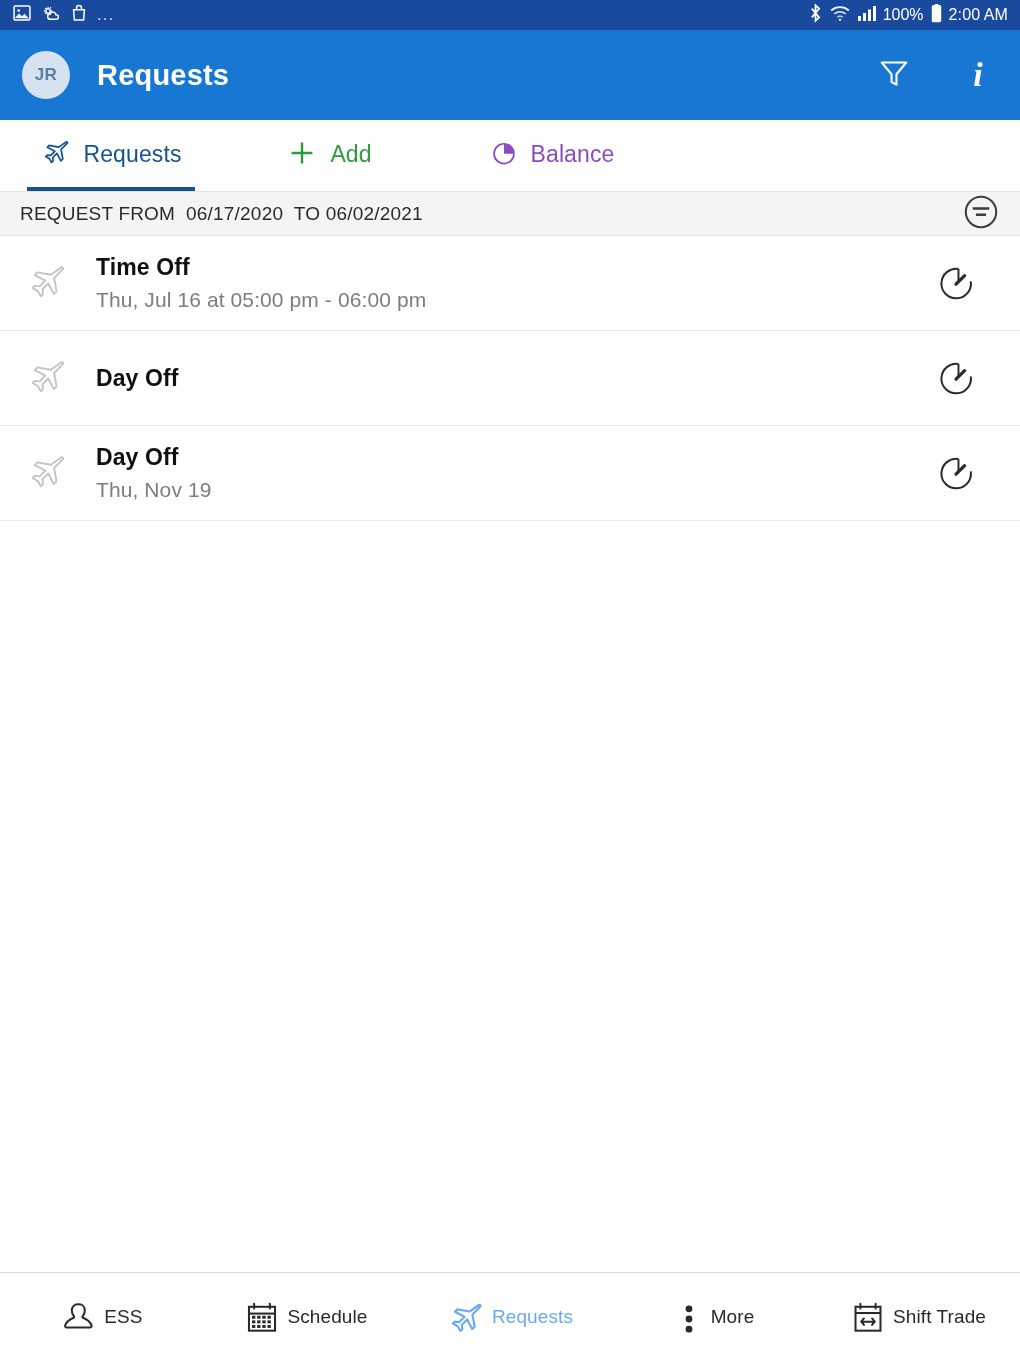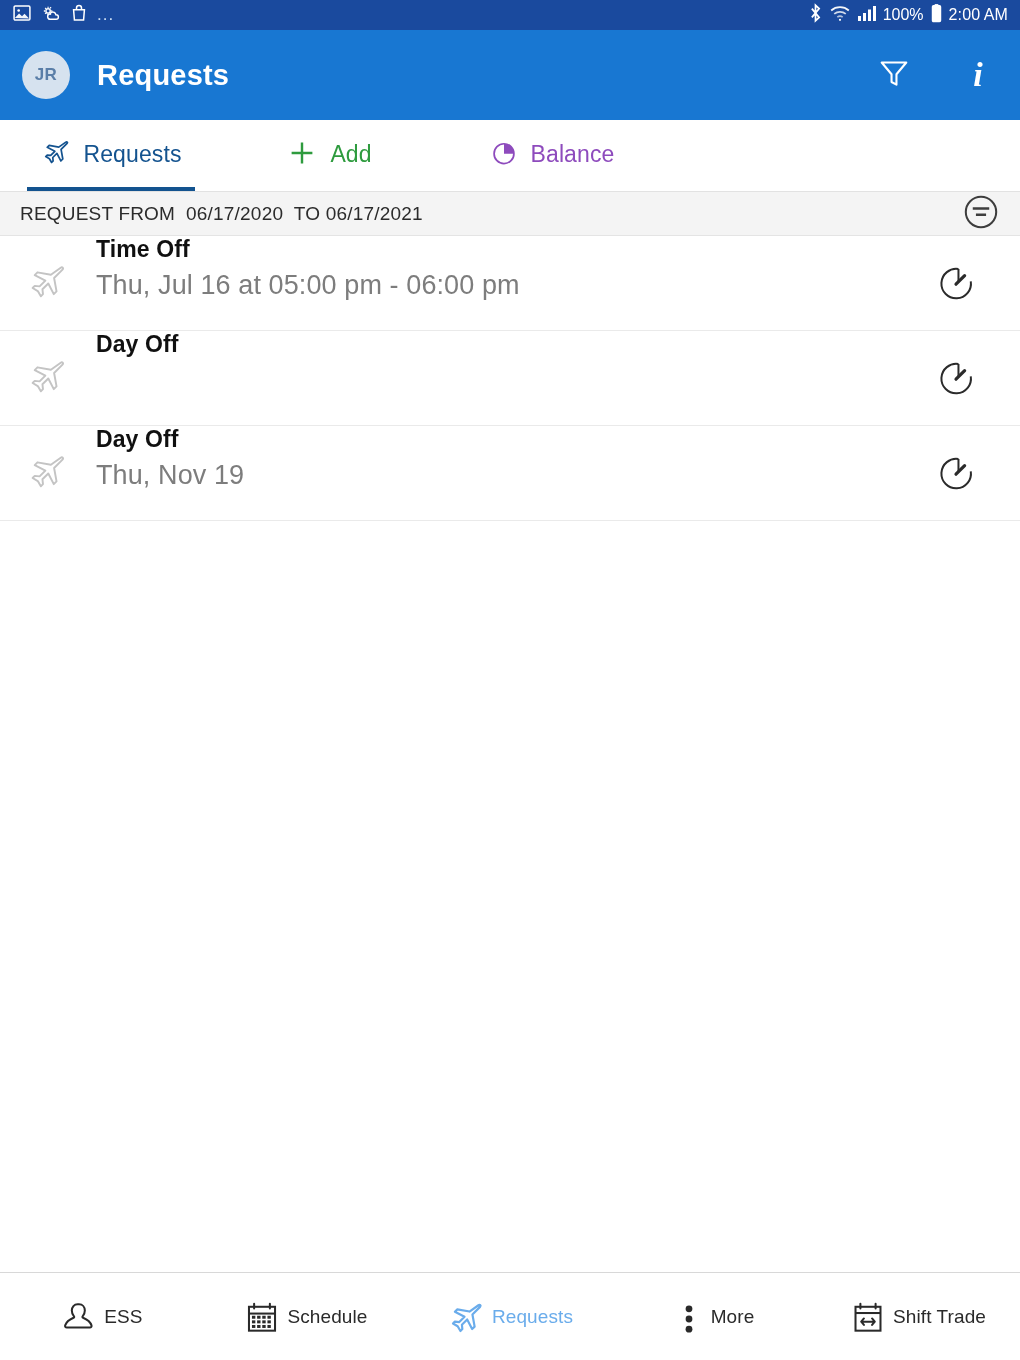--- a/index.html
+++ b/index.html
@@ -68,27 +68,27 @@
     border-bottom:1px solid #e4e4e4;
   }
   .filter-text {
     font-size:19px; color:#2b2b2b; letter-spacing:.2px; white-space:pre;
   }
   .sort-btn { margin-left:auto; width:42px; height:42px; display:flex; align-items:center; justify-content:center; }
 
   
   .list { flex:1 1 auto; background:#ffffff; overflow:hidden; }
   .row {
-    height:95px; display:flex; 
+    height:95px; display:flex; align-items:center;
     border-bottom:1px solid #eaeaea; padding:0 34px 0 18px;
   }
   .row-icon { width:58px; flex:0 0 58px; display:flex; align-items:center; justify-content:center; }
   .row-body { flex:1 1 auto; padding-left:20px; display:flex; flex-direction:column; gap:7px; }
   .row-title { font-size:23px; font-weight:700; color:#101010; letter-spacing:.1px; }
-  .row-sub { font-size:27px; color:#7d7d7d; font-weight:400; letter-spacing:.1px; }
+  .row-sub { font-size:21px; color:#7d7d7d; font-weight:400; letter-spacing:.1px; }
   .row-status { width:60px; flex:0 0 60px; display:flex; align-items:center; justify-content:center; }
 
   
   .bottom-nav {
     height:88px; flex:0 0 88px; background:#ffffff;
     border-top:1px solid #d8d8d8; display:flex; align-items:stretch;
   }
   .nav-item {
     flex:1 1 0; display:flex; 
     align-items:center; justify-content:center; gap:7px;
@@ -203,21 +203,21 @@
         <svg width="28" height="28" viewBox="0 0 26 26" fill="none" stroke="#8e4bbd" stroke-width="1.6">
           <circle cx="13" cy="13.6" r="9.2"></circle>
           <path d="M13 13.6V4.4a9.2 9.2 0 0 1 9.2 9.2z" fill="#8e4bbd" stroke="none"></path>
         </svg>
       </span>
       <span class="tab-label" style="color:#8e4bbd">Balance</span>
     </div>
   </div>
 
   <div class="filter-row">
-    <span class="filter-text">REQUEST FROM  06/17/2020  TO 06/17/2021</span>
+    <span class="filter-text">REQUEST FROM  06/17/2020  TO 06/02/2021</span>
     <div class="sort-btn">
       <span>
         <svg width="38" height="38" viewBox="0 0 30 30" fill="none" stroke="#3d3d3d" stroke-width="1.6">
           <circle cx="15" cy="15" r="12"></circle>
           <path d="M8.5 12.3h13M11 17.2h8" stroke-width="2"></path>
         </svg>
       </span>
     </div>
   </div>
 

